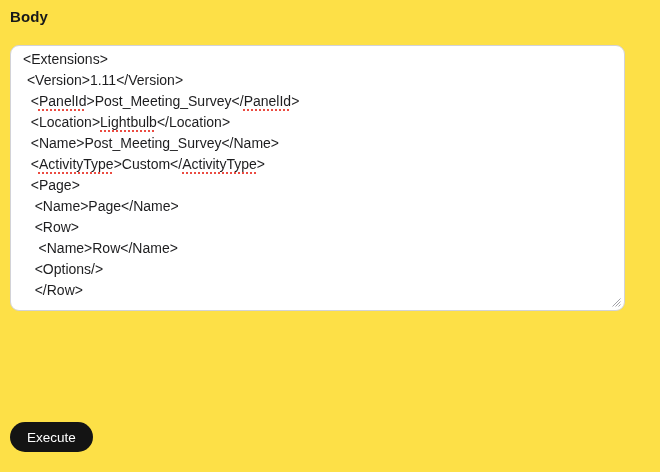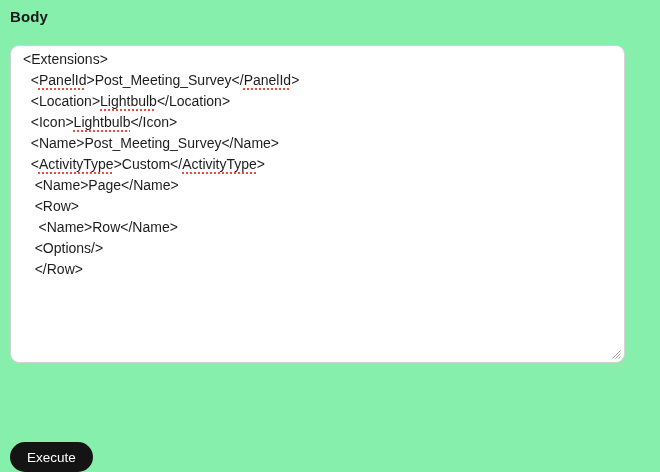--- a/index.html
+++ b/index.html
@@ -5,38 +5,38 @@
   html, body {
     margin: 0;
     padding: 0;
     background: #ffffff;
     font-family: "Liberation Sans", sans-serif;
   }
   .page {
     position: relative;
     width: 660px;
     height: 472px;
-    background: #86efac;
+    background: #fde047;
     overflow: hidden;
   }
   .field-label {
     position: absolute;
     left: 10px;
     top: 8px;
     font-size: 15px;
     font-weight: 600;
     color: #17181a;
     letter-spacing: 0.1px;
   }
   .xml-textarea {
     position: absolute;
     left: 10px;
     top: 45px;
     width: 615px;
-    height: 318px;
+    height: 266px;
     box-sizing: border-box;
     border: 1px solid #d2d2d7;
     border-radius: 9px;
     background: #ffffff;
     padding: 3px 12px 1px 12px;
     overflow: hidden;
     cursor: text;
   }
   .code-line {
     font-size: 14px;
@@ -53,21 +53,21 @@
   }
   .resize-grip {
     position: absolute;
     right: 2px;
     bottom: 2px;
     cursor: nwse-resize;
   }
   .execute-btn {
     position: absolute;
     left: 10px;
-    top: 442px;
+    top: 422px;
     height: 30px;
     padding: 0 17px;
     background: #141414;
     color: #ffffff;
     font-family: "Liberation Sans", sans-serif;
     font-size: 13.5px;
     border: none;
     border-radius: 15px;
     cursor: pointer;
     display: flex;
@@ -77,25 +77,26 @@
 </head>
 <body>
 
 <div class="page">
 
   <div class="field-label">Body</div>
 
   <div class="xml-textarea">
     <div class="lines">
         <div class="code-line"><span>&lt;Extensions&gt;</span></div>
+        <div class="code-line"><span> &lt;Version&gt;1.11&lt;/Version&gt;</span></div>
         <div class="code-line"><span>  &lt;</span><span class="misspelled">PanelId</span><span>&gt;Post_Meeting_Survey&lt;/</span><span class="misspelled">PanelId</span><span>&gt;</span></div>
         <div class="code-line"><span>  &lt;Location&gt;</span><span class="misspelled">Lightbulb</span><span>&lt;/Location&gt;</span></div>
-        <div class="code-line"><span>  &lt;Icon&gt;</span><span class="misspelled">Lightbulb</span><span>&lt;/Icon&gt;</span></div>
         <div class="code-line"><span>  &lt;Name&gt;Post_Meeting_Survey&lt;/Name&gt;</span></div>
         <div class="code-line"><span>  &lt;</span><span class="misspelled">ActivityType</span><span>&gt;Custom&lt;/</span><span class="misspelled">ActivityType</span><span>&gt;</span></div>
+        <div class="code-line"><span>  &lt;Page&gt;</span></div>
         <div class="code-line"><span>   &lt;Name&gt;Page&lt;/Name&gt;</span></div>
         <div class="code-line"><span>   &lt;Row&gt;</span></div>
         <div class="code-line"><span>    &lt;Name&gt;Row&lt;/Name&gt;</span></div>
         <div class="code-line"><span>   &lt;Options/&gt;</span></div>
         <div class="code-line"><span>   &lt;/Row&gt;</span></div>
       </div>
     <svg class="resize-grip" width="13" height="13" viewBox="0 0 13 13">
       <path d="M11.5 3.5 L3.5 11.5 M11.5 6.5 L6.5 11.5 M11.5 9.5 L9.5 11.5" stroke="#a3a3a8" stroke-width="1" fill="none"></path>
     </svg>
   </div>

